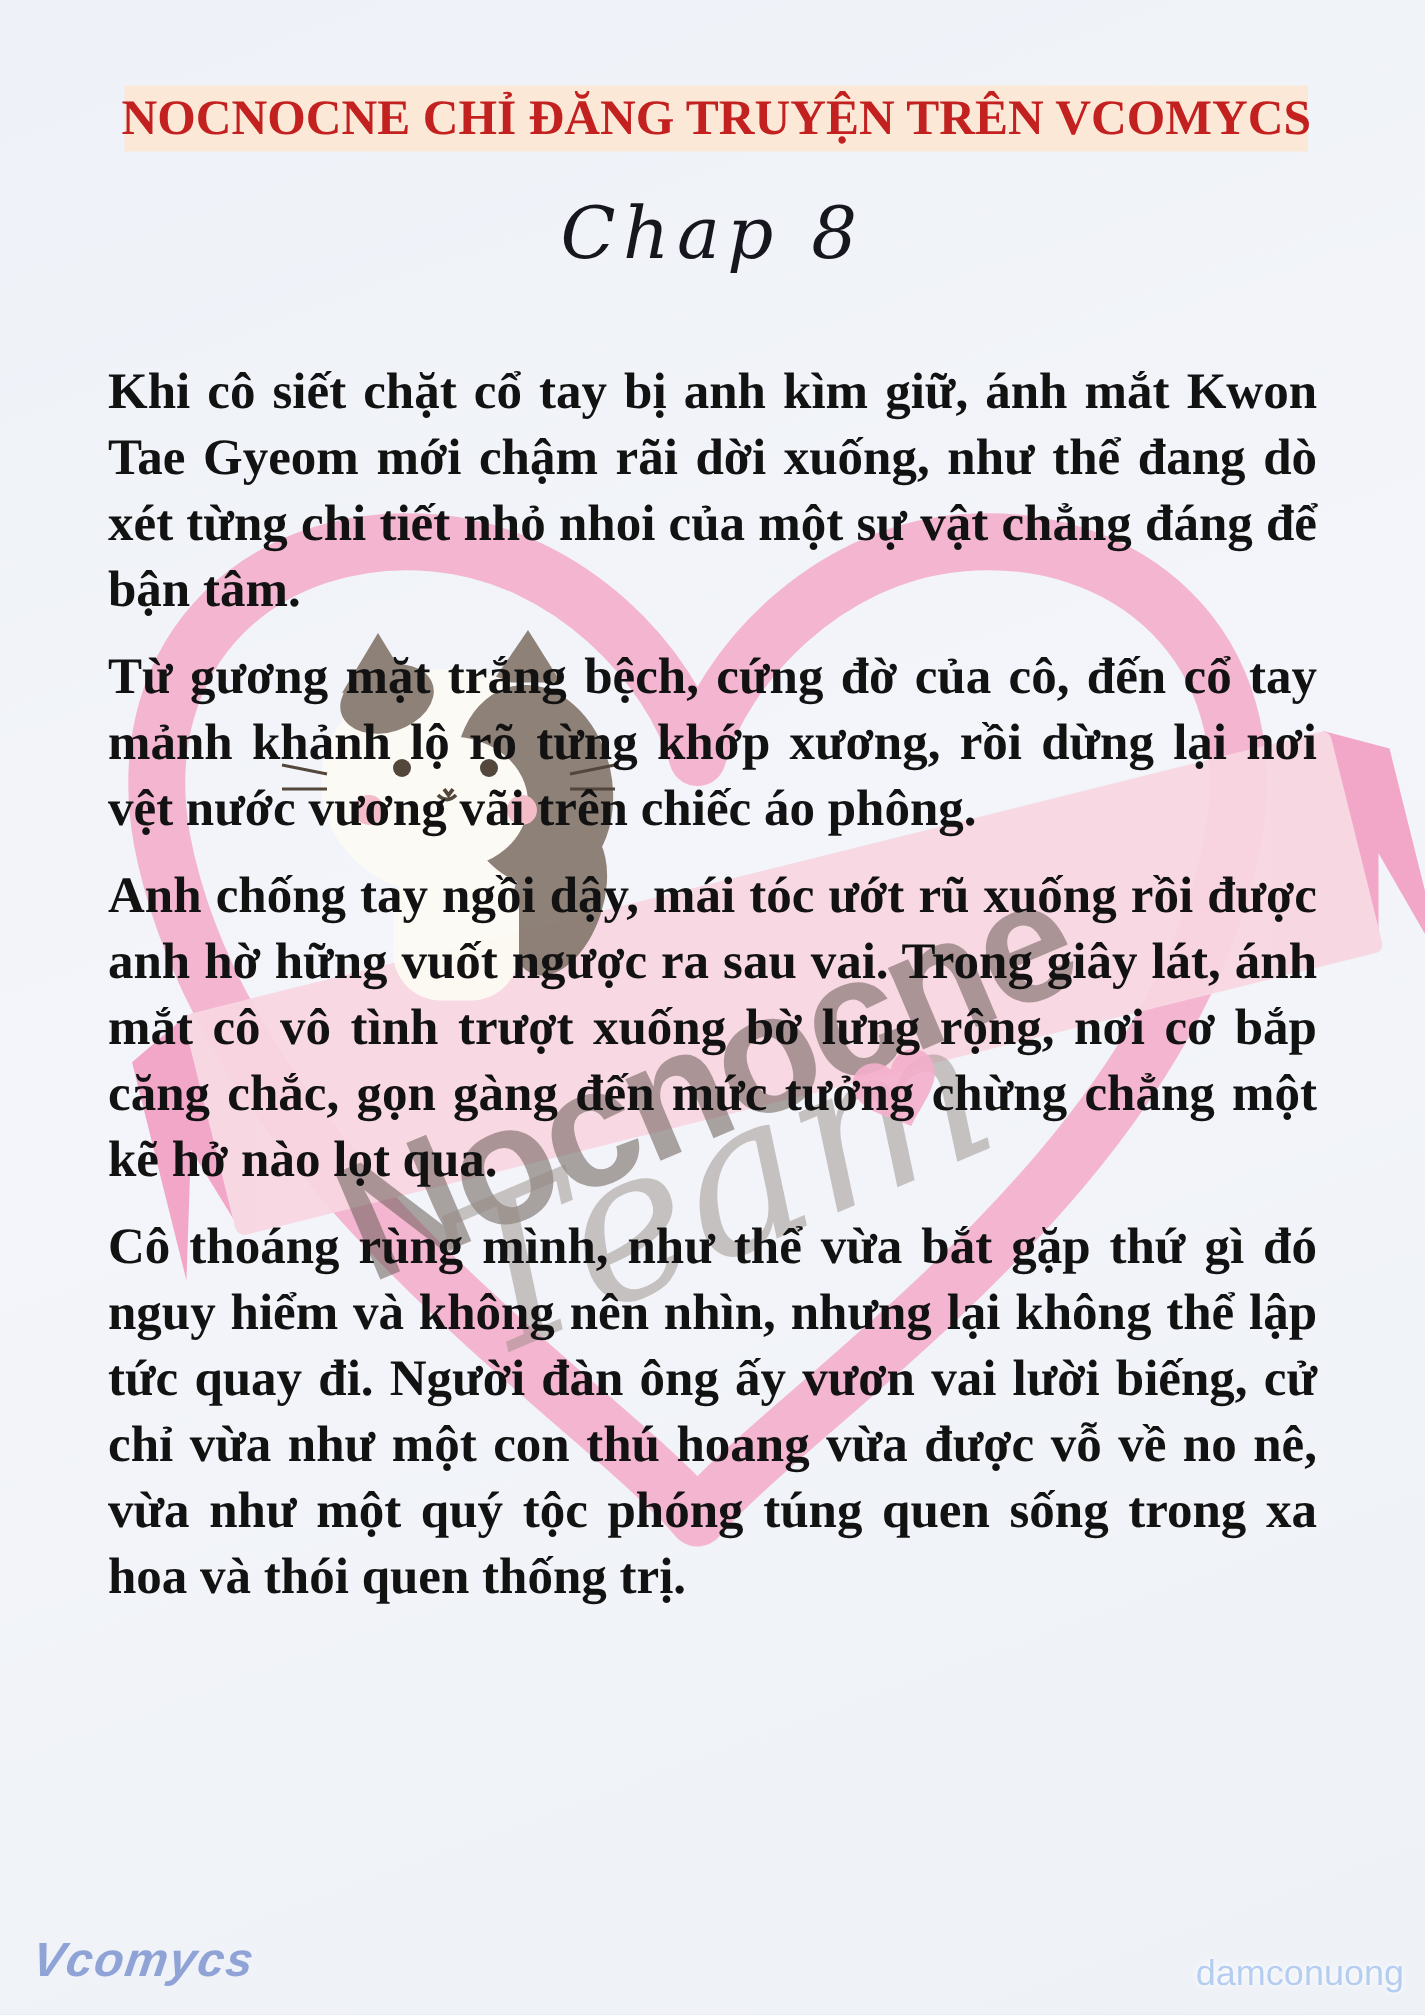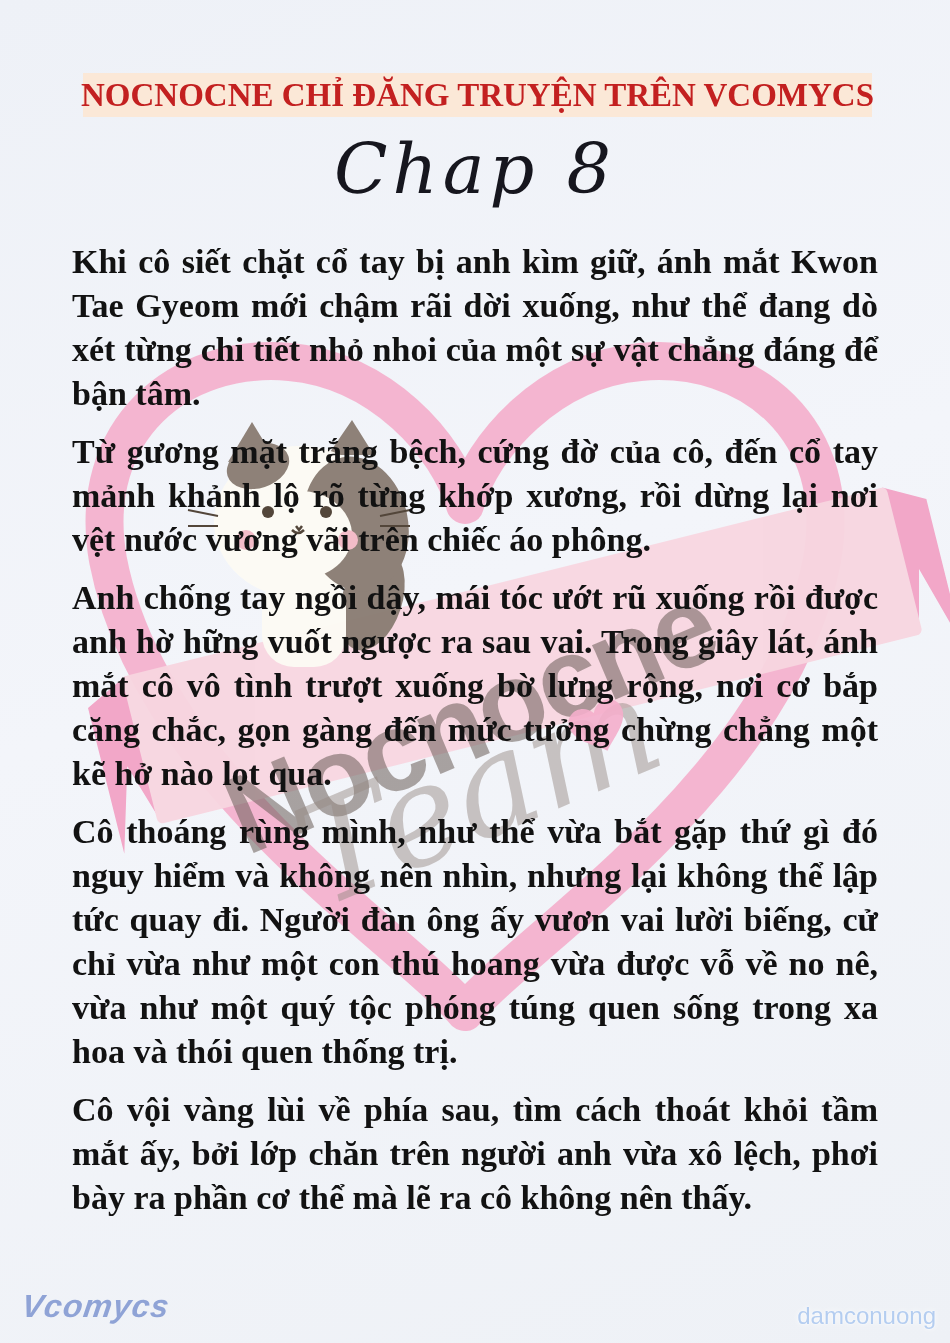--- a/index.html
+++ b/index.html
@@ -23,41 +23,41 @@
     font-family: "Liberation Sans", sans-serif;
     font-weight: bold;
     letter-spacing: -3px;
   }
   .wm-team-script {
     font-family: "DejaVu Serif", serif;
     font-style: italic;
   }
   .banner {
     position: absolute;
-    left: 83px; top: 73px;
+    left: 83px; top: 57px;
     width: 789px; height: 44px;
     background: #fbe8d7;
     z-index: 2;
     display: flex; align-items: center; justify-content: center;
     font-family: "Liberation Serif", serif;
     font-weight: bold;
     font-size: 33px;
     letter-spacing: 0px;
     color: #c32020;
     white-space: nowrap;
   }
   .chap-title {
     position: absolute;
     left: 0; top: 128px;
     width: 100%;
     text-align: center;
     z-index: 2;
     font-family: "DejaVu Serif", serif;
     font-style: italic;
-    font-size: 70px;
+    font-size: 48px;
     letter-spacing: 5px;
     color: #16161e;
   }
   .content {
     position: absolute;
     left: 72px; top: 240px;
     width: 806px;
     z-index: 2;
   }
   .content p {
@@ -148,19 +148,18 @@
     <span>NOCNOCNE CHỈ ĐĂNG TRUYỆN TRÊN VCOMYCS</span>
   </div>
 
   <div class="chap-title">Chap 8</div>
 
   <div class="content">
     <p>Khi cô siết chặt cổ tay bị anh kìm giữ, ánh mắt Kwon Tae Gyeom mới chậm rãi dời xuống, như thể đang dò xét từng chi tiết nhỏ nhoi của một sự vật chẳng đáng để bận tâm.</p>
     <p>Từ gương mặt trắng bệch, cứng đờ của cô, đến cổ tay mảnh khảnh lộ rõ từng khớp xương, rồi dừng lại nơi vệt nước vương vãi trên chiếc áo phông.</p>
     <p>Anh chống tay ngồi dậy, mái tóc ướt rũ xuống rồi được anh hờ hững vuốt ngược ra sau vai. Trong giây lát, ánh mắt cô vô tình trượt xuống bờ lưng rộng, nơi cơ bắp căng chắc, gọn gàng đến mức tưởng chừng chẳng một kẽ hở nào lọt qua.</p>
     <p>Cô thoáng rùng mình, như thể vừa bắt gặp thứ gì đó nguy hiểm và không nên nhìn, nhưng lại không thể lập tức quay đi. Người đàn ông ấy vươn vai lười biếng, cử chỉ vừa như một con thú hoang vừa được vỗ về no nê, vừa như một quý tộc phóng túng quen sống trong xa hoa và thói quen thống trị.</p>
-    <p>Cô vội vàng lùi về phía sau, tìm cách thoát khỏi tầm mắt ấy, bởi lớp chăn trên người anh vừa xô lệch, phơi bày ra phần cơ thể mà lẽ ra cô không nên thấy.</p>
   </div>
 
   <div class="vcomycs-logo">Vcomycs</div>
   <div class="credit">damconuong</div>
 
 </div>
 
 </body></html>

